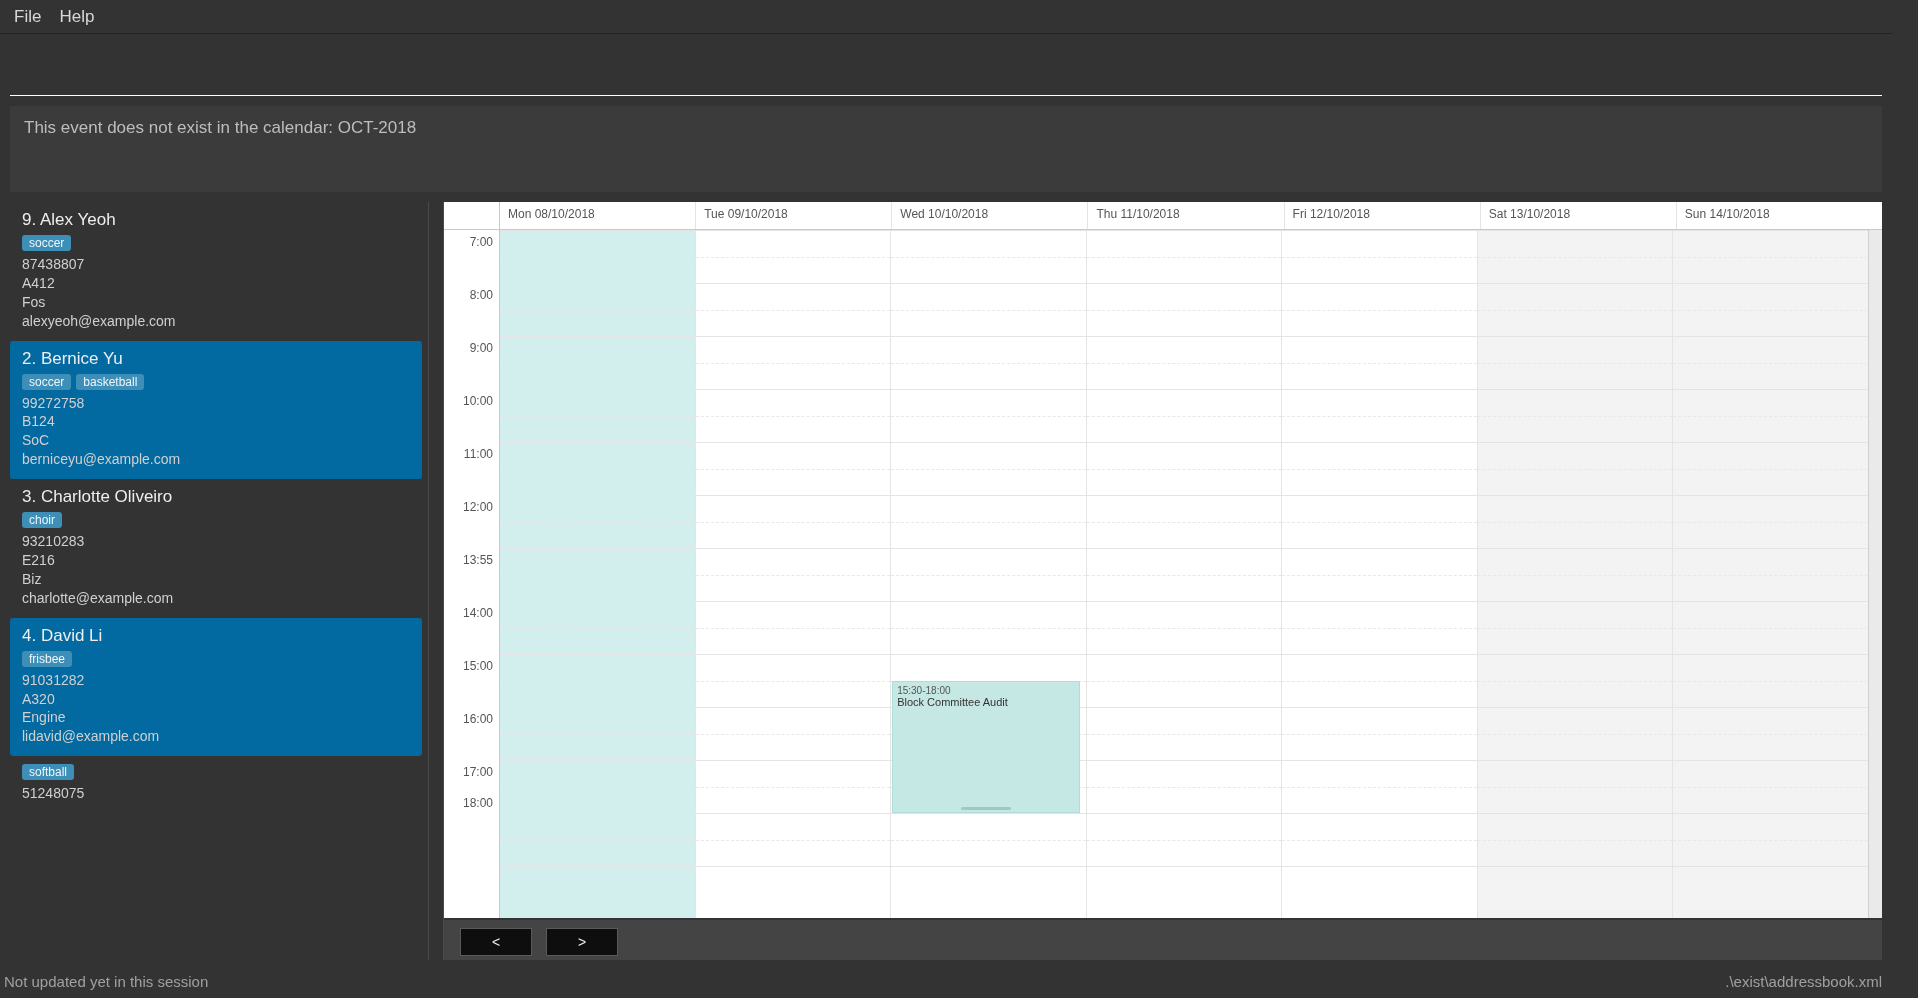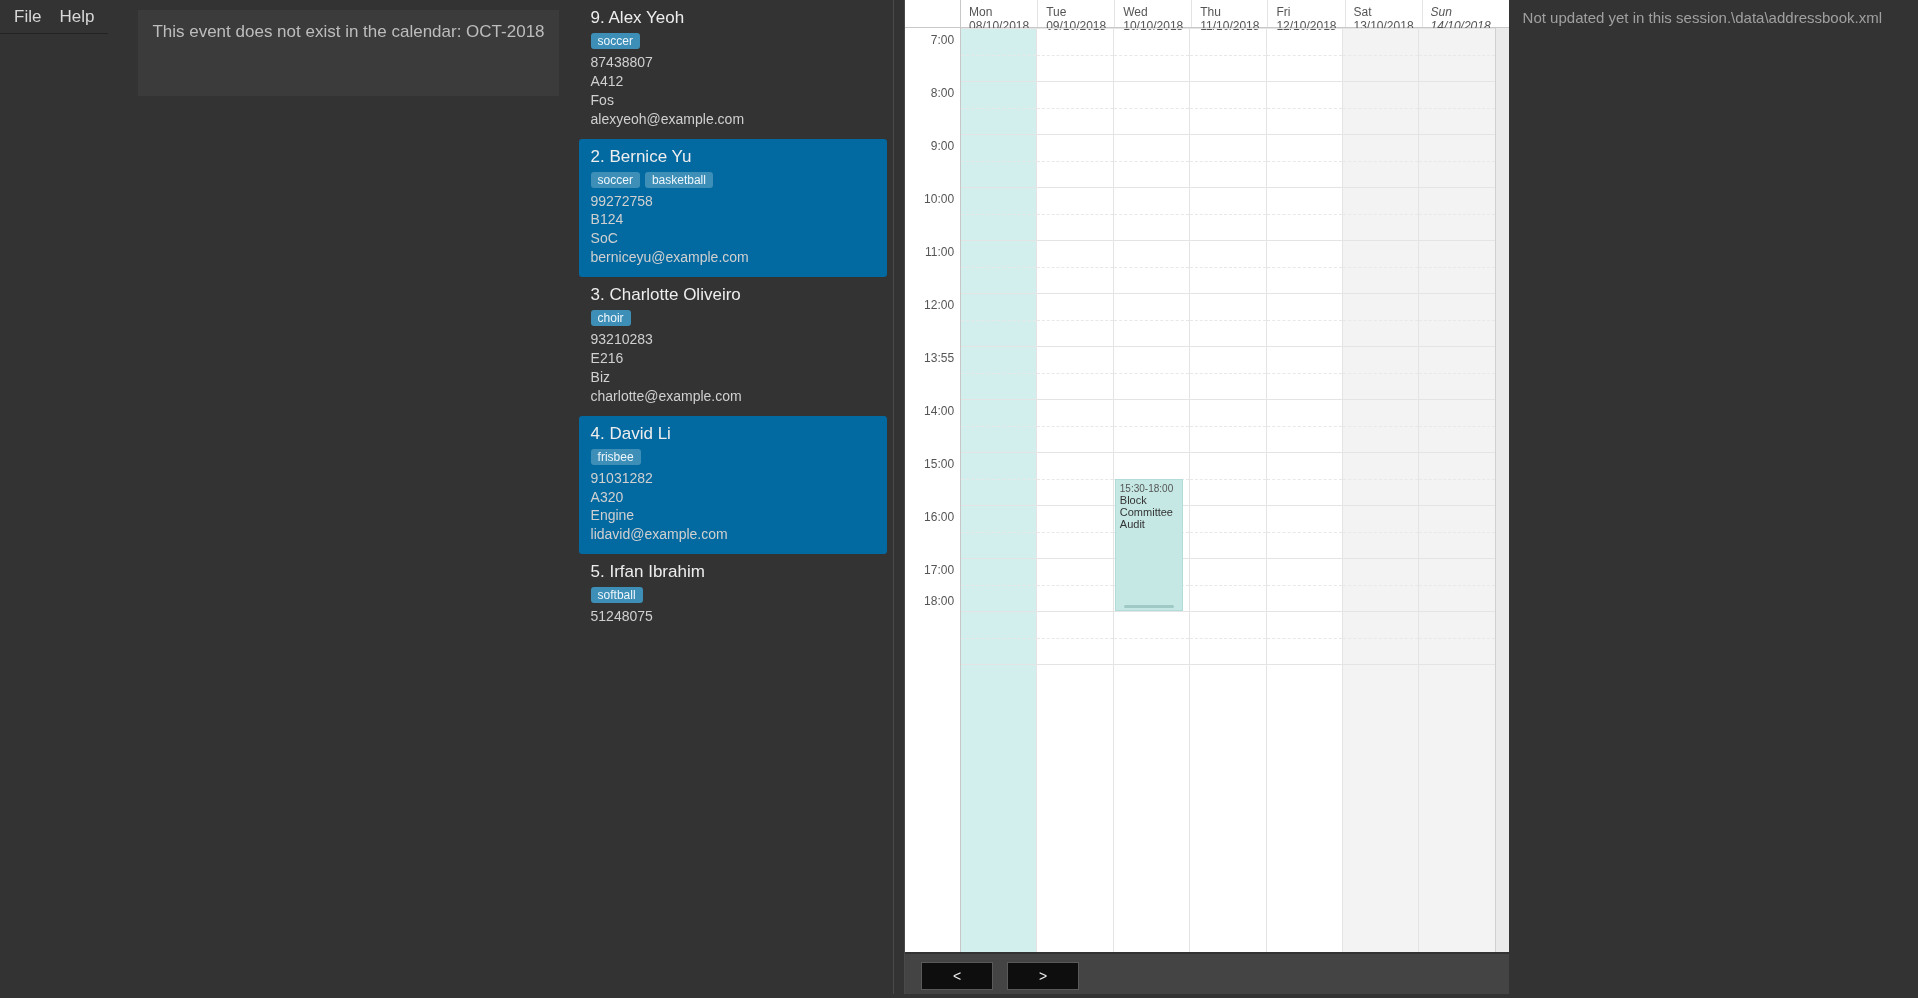--- a/index.html
+++ b/index.html
@@ -5,21 +5,21 @@
 * { margin: 0; padding: 0; box-sizing: border-box; }
 html, body { width: 100%; height: 100%; overflow: hidden; }
 body {
   font-family: "Segoe UI", Arial, sans-serif;
   background: #333333;
   color: #d0d0d0;
   font-size: 13px;
 }
 .app {
   display: flex;
-  flex-direction: row;
+  flex-direction: column;
   height: 998px;
   width: 1892px;
 }
 
 .menubar {
   display: flex;
   gap: 18px;
   padding: 6px 14px;
   font-size: 17px;
   color: #d8d8d8;
@@ -116,21 +116,21 @@
   width: 56px;
   border-right: 1px solid #c8c8c8;
 }
 .cal-dayhead {
   flex: 1;
   padding: 5px 8px;
   font-size: 12px;
   color: #555555;
   border-right: 1px solid #e4e4e4;
 }
-.cal-dayhead:last-child { border-right: none; padding-right: 18px; font-style: italic;}
+.cal-dayhead:last-child { border-right: none; padding-right: 18px;}
 .cal-body {
   flex: 1;
   display: flex;
   overflow: hidden;
   position: relative;
 }
 .cal-time-gutter {
   width: 56px;
   flex-shrink: 0;
   border-right: 1px solid #c8c8c8;
@@ -257,21 +257,20 @@
           <div class="title">4.   David Li</div>
           <div class="tags">
             <span class="tag">frisbee</span>
           </div>
           <div class="line">91031282</div>
           <div class="line">A320</div>
           <div class="line">Engine</div>
           <div class="line">lidavid@example.com</div>
         </div>
         <div class="contact">
-          <div class="title">5.   Irfan Ibrahim</div>
           <div class="tags">
             <span class="tag">softball</span>
           </div>
           <div class="line">51248075</div>
         </div>
       </div>
     <div class="divider"></div>
     <div class="calendar-area">
       <div class="calendar-wrap">
         <div class="cal-header" id="cal-header">
@@ -501,15 +500,15 @@
       <div class="cal-nav">
         <span class="spacer"></span>
         <button>&lt;</button>
         <button>&gt;</button>
       </div>
     </div>
   </div>
 
   <div class="statusbar">
     <span>Not updated yet in this session</span>
-    <span>.\data\addressbook.xml</span>
+    <span>.\exist\addressbook.xml</span>
   </div>
 </div>
 
 </body></html>

